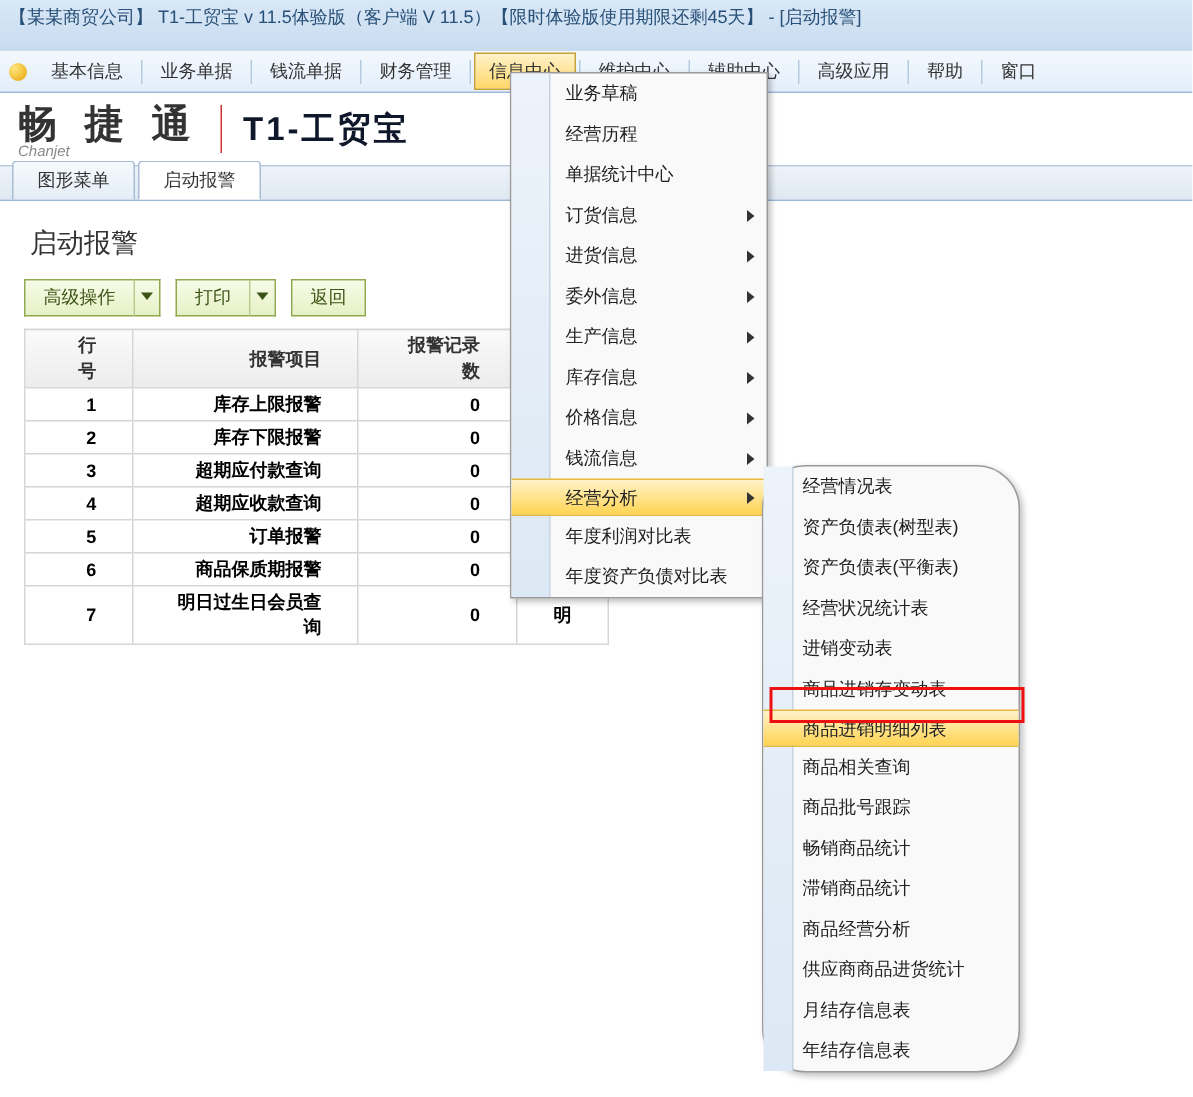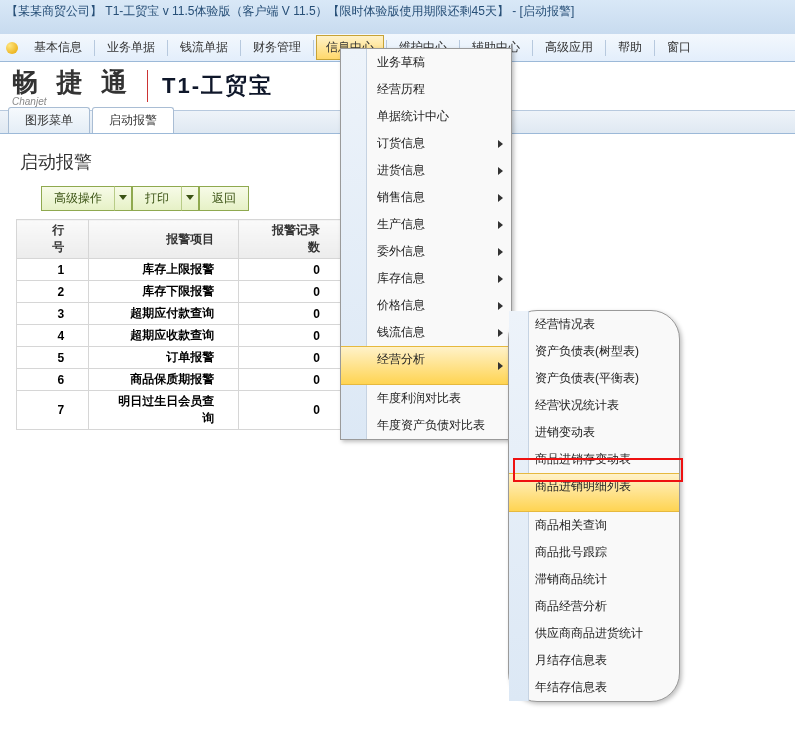--- a/index.html
+++ b/index.html
@@ -13,33 +13,33 @@
 .logo-area { height: 48px; display: flex; align-items: center; padding: 0 12px; background: #fff; }
 .logo-left { font-family: "KaiTi","STKaiti",serif; font-size: 26px; font-weight: bold; color: #333; letter-spacing: 6px; }
 .logo-sub { font-size: 10px; color: #888; font-style: italic; letter-spacing: 0; display: block; margin-top: -4px; }
 .logo-divider { width: 1px; height: 32px; background: #c33; margin: 0 14px; }
 .logo-right { font-size: 22px; font-weight: bold; color: #0f172a; letter-spacing: 2px; }
 .tabbar { height: 24px; background: linear-gradient(#eef3f9, #dfe8f2); border-top: 1px solid #b7c9de; border-bottom: 1px solid #9cb9d8; display: flex; align-items: flex-end; padding-left: 8px; }
 .tab { padding: 4px 16px; border: 1px solid #a9bdd4; border-bottom: none; background: linear-gradient(#f6fafd,#e4edf6); color: #333; margin-right: 2px; border-radius: 3px 3px 0 0; cursor: default; }
 .tab.active { background: #fff; font-weight: normal; }
 .page { padding: 10px 16px; }
 .page-title { font-size: 18px; color: #333; padding: 6px 0 12px 4px; }
-.toolbar { display: flex; margin-bottom: 8px; margin-left: 25px; }
+.toolbar { display: flex; gap: 10px; margin-bottom: 8px; }
 .btn-group { display: flex; }
 .btn { border: 1px solid #8fa94f; background: linear-gradient(#f7fbe8,#e6f1c6); color: #3b5314; padding: 3px 12px; cursor: default; }
 .btn.split-main { border-right: none; }
 .btn.split-arrow { padding: 3px 4px; border-left: 1px solid #b8cc87; }
 .arrow-down { display:inline-block; width:0; height:0; border-left:4px solid transparent; border-right:4px solid transparent; border-top:5px solid #3b5314; vertical-align: middle; }
 .grid { border: 1px solid #c5c5c5; border-collapse: collapse; width: 390px; }
 .grid th, .grid td { border: 1px solid #d6d6d6; padding: 2px 24px; text-align: right; height: 18px; background: #fff; font-weight: bold; }
 .grid th { background: linear-gradient(#fafafa,#ececec); color: #333; }
 .dropdown { position: absolute; background: #f9f9f9; border: 1px solid #9a9a9a; box-shadow: 2px 2px 4px rgba(0,0,0,0.25); }
 .dropdown-item { padding: 5px 30px 5px 32px; color: #222; cursor: default; position: relative; white-space: nowrap; }
 .dropdown-item.has-sub::after { content: ""; position: absolute; right: 8px; top: 50%; margin-top: -4px; border-top: 4px solid transparent; border-bottom: 4px solid transparent; border-left: 5px solid #333; }
-.dropdown-item.hl { background: linear-gradient(#fff2c9,#ffd452); border-top: 1px solid #e6b93e; border-bottom: 1px solid #e6b93e; padding-top: 4px; padding-bottom: 16px; }
+.dropdown-item.hl { background: linear-gradient(#fff2c9,#ffd452); border-top: 1px solid #e6b93e; border-bottom: 1px solid #e6b93e; padding-top: 4px; padding-bottom: 2px; }
 .dd1 { left: 340px; top: 48px; width: 172px; }
 .dd1 .dropdown-item { padding-left: 36px; }
 .dd1-iconstrip { position: absolute; left: 0; top: 0; bottom: 0; width: 26px; background: linear-gradient(#edf3fa,#dce8f5); border-right: 1px solid #c6d3e2; }
 .dd2 { left: 508px; top: 310px; width: 172px; border-radius: 29px; }
 .dd2 .dropdown-item { padding-left: 26px; }
 .dd2-iconstrip { position: absolute; left: 0; top: 0; bottom: 0; width: 20px; background: linear-gradient(#edf3fa,#dce8f5); border-right: 1px solid #c6d3e2; }
 .red-box { position: absolute; border: 2px solid #e11; pointer-events: none; }
 </style>
 </head>
 <body>
@@ -154,23 +154,22 @@
 </div>
 
 <div class="dropdown dd1">
   <div class="dd1-iconstrip"></div>
   <div id="dd1-items">
       <div class="dropdown-item">业务草稿</div>
       <div class="dropdown-item">经营历程</div>
       <div class="dropdown-item">单据统计中心</div>
       <div class="dropdown-item has-sub">订货信息</div>
       <div class="dropdown-item has-sub">进货信息</div>
-      <div class="dropdown-item has-sub">销售信息</div>
+      <div class="dropdown-item has-sub">委外信息</div>
       <div class="dropdown-item has-sub">生产信息</div>
-      <div class="dropdown-item has-sub">委外信息</div>
       <div class="dropdown-item has-sub">库存信息</div>
       <div class="dropdown-item has-sub">价格信息</div>
       <div class="dropdown-item has-sub">钱流信息</div>
       <div class="dropdown-item has-sub hl">经营分析</div>
       <div class="dropdown-item">年度利润对比表</div>
       <div class="dropdown-item">年度资产负债对比表</div>
     </div>
 </div>
 
 <div class="dropdown dd2">
@@ -178,20 +177,21 @@
   <div id="dd2-items">
       <div class="dropdown-item">经营情况表</div>
       <div class="dropdown-item">资产负债表(树型表)</div>
       <div class="dropdown-item">资产负债表(平衡表)</div>
       <div class="dropdown-item">经营状况统计表</div>
       <div class="dropdown-item">进销变动表</div>
       <div class="dropdown-item">商品进销存变动表</div>
       <div class="dropdown-item hl">商品进销明细列表</div>
       <div class="dropdown-item">商品相关查询</div>
       <div class="dropdown-item">商品批号跟踪</div>
+      <div class="dropdown-item">畅销商品统计</div>
       <div class="dropdown-item">滞销商品统计</div>
       <div class="dropdown-item">商品经营分析</div>
       <div class="dropdown-item">供应商商品进货统计</div>
       <div class="dropdown-item">月结存信息表</div>
       <div class="dropdown-item">年结存信息表</div>
     </div>
 </div>
 
 <div class="red-box" style="left:513px; top:458px; width:170px; height:24px;"></div>
 

